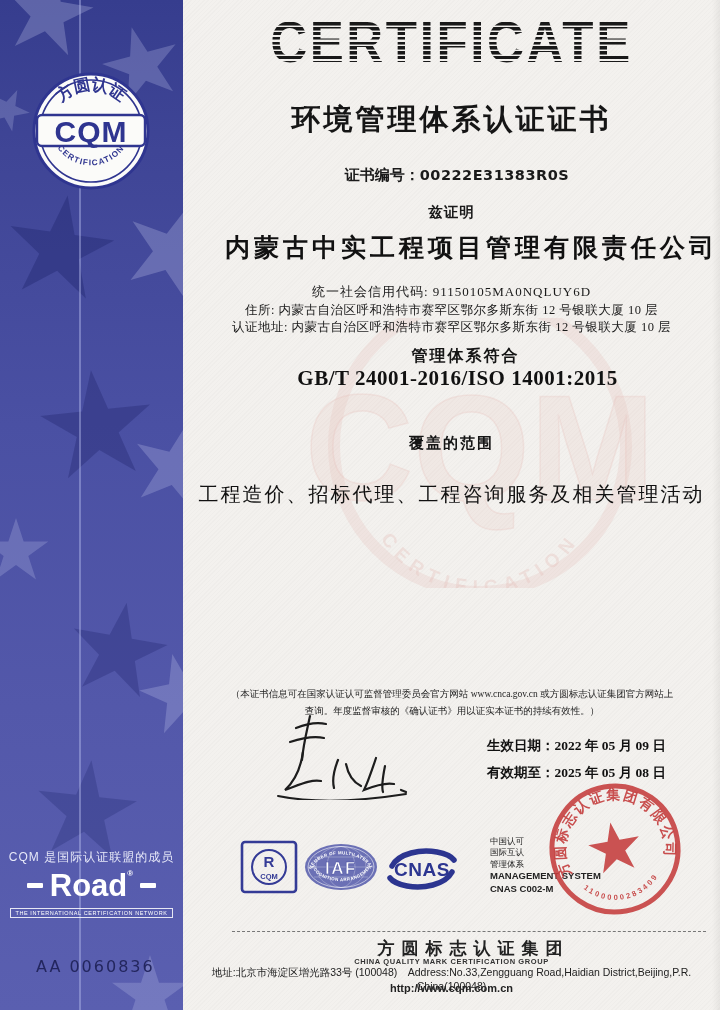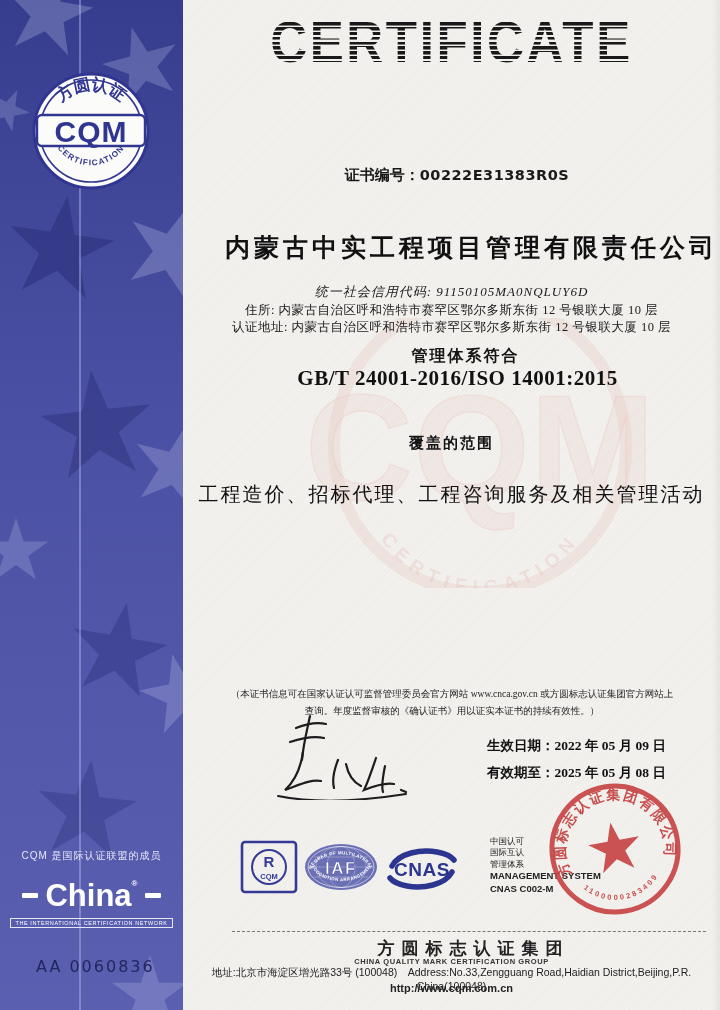--- a/index.html
+++ b/index.html
@@ -17,21 +17,21 @@
   
   .sidebar{position:absolute;left:0;top:0;width:183px;height:1010px;
     background:linear-gradient(180deg,#363d8e 0%,#3f4596 15%,#4a50a3 42%,#5358aa 70%,#5a5fb0 100%);}
   .sidebar svg.stars{position:absolute;left:0;top:0;}
   .vstripe{position:absolute;left:79px;top:0;width:2px;height:1010px;background:rgba(180,186,235,0.45);}
 
   .cqm-logo{position:absolute;left:30px;top:70px;}
 
   .iqnet{position:absolute;left:0;top:849px;width:183px;text-align:center;color:#fff;
     font-family:"Liberation Sans",sans-serif;}
-  .iqnet-member{font-size:10px;letter-spacing:1px;color:#e6e8f8;margin-bottom:17px;}
+  .iqnet-member{font-size:12px;letter-spacing:1px;color:#e6e8f8;margin-bottom:4px;}
   .iqnet-row{display:flex;align-items:center;justify-content:center;gap:7px;}
   .iqnet-dash{width:16px;height:5px;background:#fff;border-radius:1px;}
   .iqnet-name{font-size:31px;font-weight:bold;line-height:1;letter-spacing:0;}
   .iqnet-reg{font-size:8px;vertical-align:top;}
   .iqnet-tagline{display:inline-block;margin-top:4px;font-size:5.5px;letter-spacing:0.6px;
     border:1px solid rgba(255,255,255,0.85);padding:1px 4px;color:#fff;}
   .serial{position:absolute;left:36px;top:957px;font-family:"DejaVu Sans",sans-serif;
     font-size:16px;letter-spacing:2px;color:#23265e;}
 
   
@@ -42,21 +42,21 @@
     -webkit-background-clip:text;background-clip:text;}
   .title{top:100px;font-family:"Liberation Sans",sans-serif;font-weight:bold;font-size:29px;
     letter-spacing:3px;color:#151515;}
   .cert-no{top:166px;font-size:15px;color:#1a1a1a;margin-left:11px;}
   .cert-no .lbl{font-weight:bold;}
   .cert-no .val{font-family:"DejaVu Sans",sans-serif;font-size:14.5px;font-weight:600;letter-spacing:0.5px;}
 
   
   .declare{top:203px;font-size:14.5px;font-weight:bold;color:#1a1a1a;letter-spacing:1px;}
   .company{top:231px;font-size:25px;font-weight:600;letter-spacing:4px;color:#111;padding-left:40px;}
-  .credit{top:283px;font-size:13px;letter-spacing:1px;color:#1a1a1a;font-style:italic;}
+  .credit{top:283px;font-size:13px;letter-spacing:1px;color:#1a1a1a;}
   .addr1{top:302px;font-size:12.5px;letter-spacing:0.5px;color:#1a1a1a;}
   .addr2{top:319px;font-size:12.5px;letter-spacing:0.5px;color:#1a1a1a;}
   .conform{top:346px;font-family:"Liberation Sans",sans-serif;font-weight:bold;font-size:16px;
     letter-spacing:2px;color:#151515;margin-left:28px;}
   .standard{top:366px;font-weight:bold;font-size:21px;letter-spacing:0.5px;color:#111;padding-left:12px;}
   .scope-lbl{top:434px;font-family:"Liberation Sans",sans-serif;font-weight:bold;font-size:15px;
     letter-spacing:2px;color:#151515;}
   .scope{top:460px;font-size:20px;letter-spacing:2px;color:#111;margin-top:21px;}
   .fineprint{top:686px;left:229px;width:446px;font-size:9.5px;line-height:1.75;
     text-align:center;color:#222;}
@@ -122,45 +122,47 @@
       <text x="61" y="71.5" text-anchor="middle" font-size="30" font-weight="900" letter-spacing="1" fill="#2f3590" font-family="Liberation Sans, sans-serif">CQM</text>
       <text font-size="8.2" font-weight="bold" letter-spacing="1.2" fill="#2f3590" font-family="Liberation Sans, sans-serif">
         <textPath href="#cqmBot" startOffset="50%" text-anchor="middle">CERTIFICATION</textPath>
       </text>
     </svg>
 
     <div class="iqnet">
       <div class="iqnet-member">CQM 是国际认证联盟的成员</div>
       <div class="iqnet-row">
         <span class="iqnet-dash"></span>
-        <span class="iqnet-name"><span>China</span><span class="iqnet-reg">®</span></span>
+        <span class="iqnet-name"><span>Road</span><span class="iqnet-reg">®</span></span>
         <span class="iqnet-dash"></span>
       </div>
       <span class="iqnet-tagline">THE INTERNATIONAL CERTIFICATION NETWORK</span>
     </div>
 
     <div class="serial">AA 0060836</div>
   </div>
 
   <svg class="wm" width="390" height="270" viewBox="0 0 390 270">
     <circle cx="195" cy="128" r="146" fill="none" stroke="rgba(219,160,152,0.30)" stroke-width="12"></circle>
     <text x="195" y="182" text-anchor="middle" font-size="150" font-weight="900" font-family="Liberation Sans, sans-serif" fill="rgba(222,158,150,0.20)" stroke="rgba(219,150,142,0.28)" stroke-width="1.5">CQM</text>
     <defs>
         <path id="wmArc" d="M 85,200 A 118,118 0 0 0 305,200"></path>
       </defs>
     <text font-size="19" font-weight="bold" letter-spacing="7" fill="rgba(219,150,142,0.35)" font-family="Liberation Sans, sans-serif">
       <textPath href="#wmArc" startOffset="50%" text-anchor="middle">CERTIFICATION</textPath>
     </text>
   </svg>
 
   <div class="abs ctr cert-word">CERTIFICATE</div>
+  <div class="abs ctr title">环境管理体系认证证书</div>
   <div class="abs ctr cert-no">
     <span class="lbl">证书编号：</span><span class="val">00222E31383R0S</span>
   </div>
 
+  <div class="abs ctr declare">兹证明</div>
   <div class="abs ctr company">内蒙古中实工程项目管理有限责任公司</div>
   <div class="abs ctr credit">统一社会信用代码: 91150105MA0NQLUY6D</div>
   <div class="abs ctr addr1">住所: 内蒙古自治区呼和浩特市赛罕区鄂尔多斯东街 12 号银联大厦 10 层</div>
   <div class="abs ctr addr2">认证地址: 内蒙古自治区呼和浩特市赛罕区鄂尔多斯东街 12 号银联大厦 10 层</div>
   <div class="abs ctr conform">管理体系符合</div>
   <div class="abs ctr standard">GB/T 24001-2016/ISO 14001:2015</div>
   <div class="abs ctr scope-lbl">覆盖的范围</div>
   <div class="abs ctr scope">工程造价、招标代理、工程咨询服务及相关管理活动</div>
   <div class="abs fineprint">（本证书信息可在国家认证认可监督管理委员会官方网站 www.cnca.gov.cn 或方圆标志认证集团官方网站上查询。年度监督审核的《确认证书》用以证实本证书的持续有效性。）</div>
 

